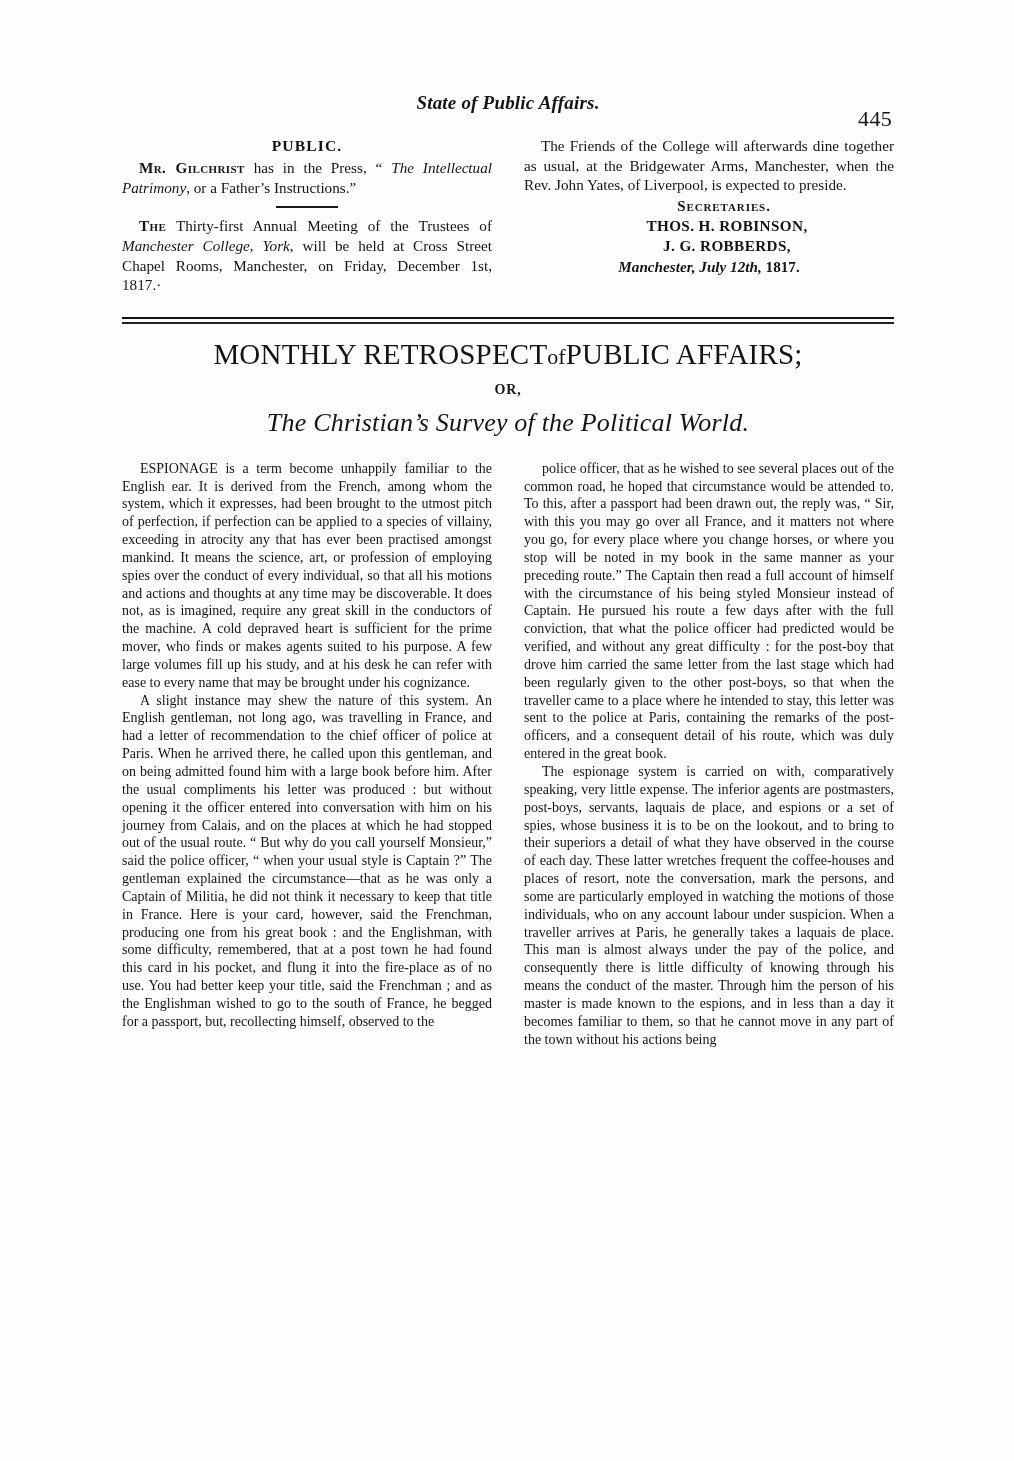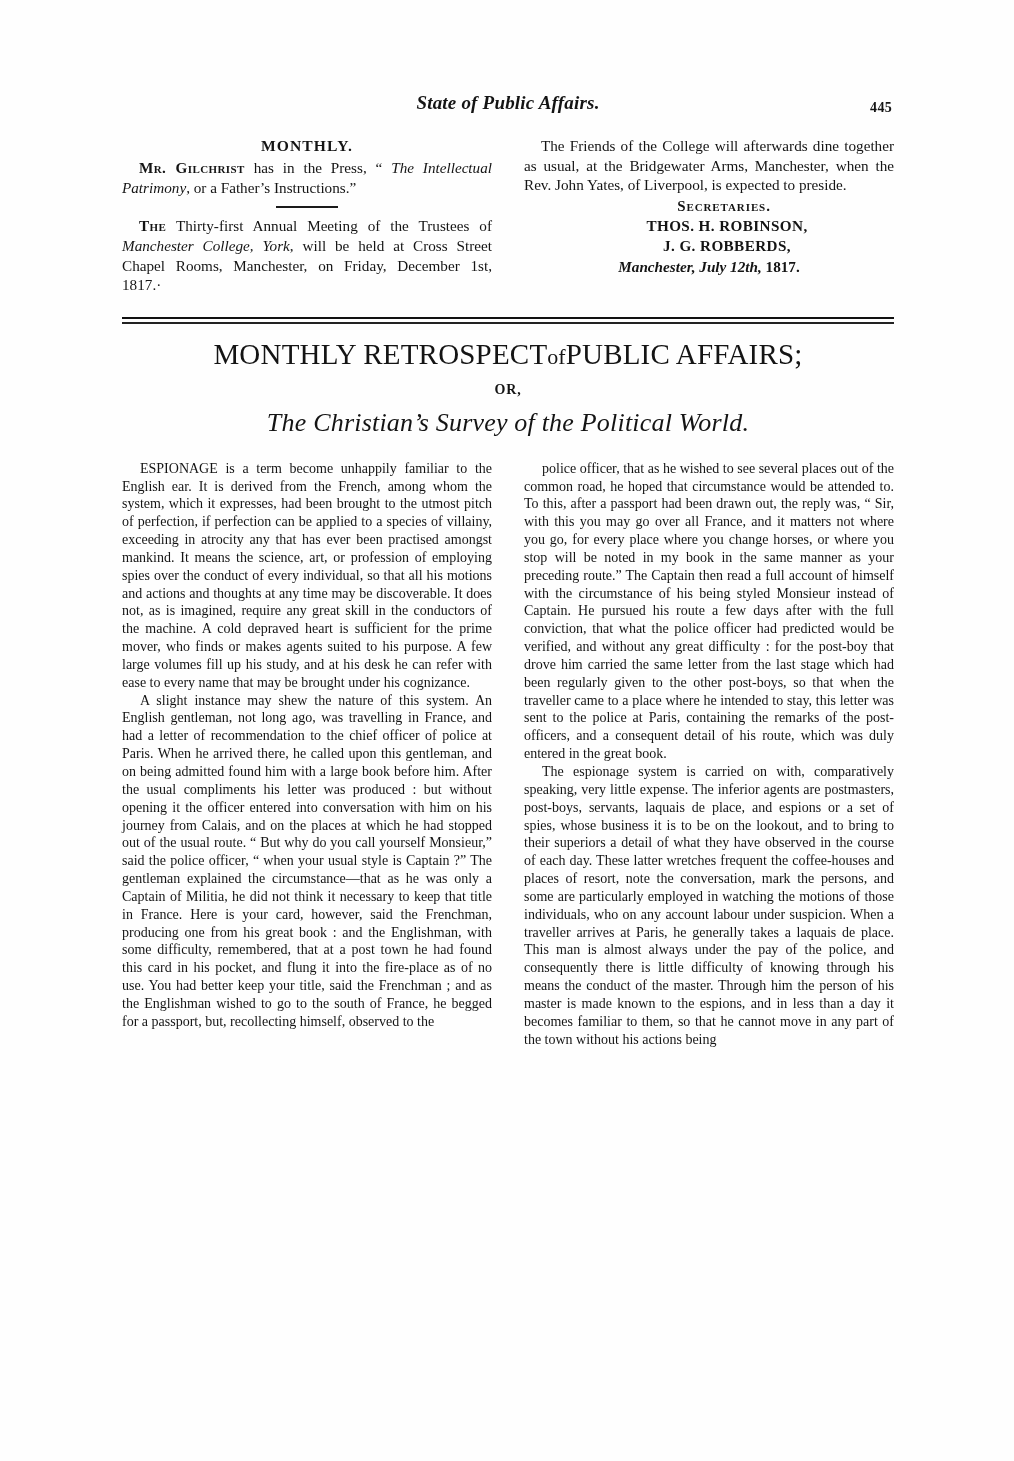--- a/index.html
+++ b/index.html
@@ -42,23 +42,23 @@
     text-align: center;
     font-family: "Liberation Serif", "DejaVu Serif", serif;
     font-style: italic;
     font-weight: bold;
     font-size: 19px;
     letter-spacing: 0.2px;
   }
   .folio {
     position: absolute;
     right: 2px;
-    top: 12px;
-    font-size: 14px;
-    font-weight: bold;
+    top: 18px;
+    font-size: 22px;
+    font-weight: normal;
     letter-spacing: 0.3px;
   }
 
   
   .notices {
     display: flex;
     margin-top: 14px;
   }
   .notice-col {
     width: 370px;
@@ -184,21 +184,21 @@
   <div class="content">
 
     <div class="running-head">
       <div class="running-title">State of Public Affairs.</div>
       <div class="folio">445</div>
     </div>
 
     <div class="notices">
 
       <div class="notice-col left">
-        <div class="notices-heading">MONTHLY.</div>
+        <div class="notices-heading">PUBLIC.</div>
         <p class="notice-para"><span class="smallcaps">Mr. Gilchrist</span><span> has in the Press, “ </span><span class="ital">The Intellectual Patrimony</span><span>, or a Father’s Instructions.”</span></p>
 
         <div class="short-rule"></div>
 
         <p class="notice-para"><span class="smallcaps">The</span><span> Thirty-first Annual Meeting of the Trustees of </span><span class="ital">Manchester College, York</span><span>, will be held at Cross Street Chapel Rooms, Manchester, on Friday, December 1st, 1817.·</span></p>
       </div>
 
       <div class="notice-col right">
         <p class="notice-para">The Friends of the College will afterwards dine together as usual, at the Bridgewater Arms, Manchester, when the Rev. John Yates, of Liverpool, is expected to preside.</p>
         <div class="sig-block">

